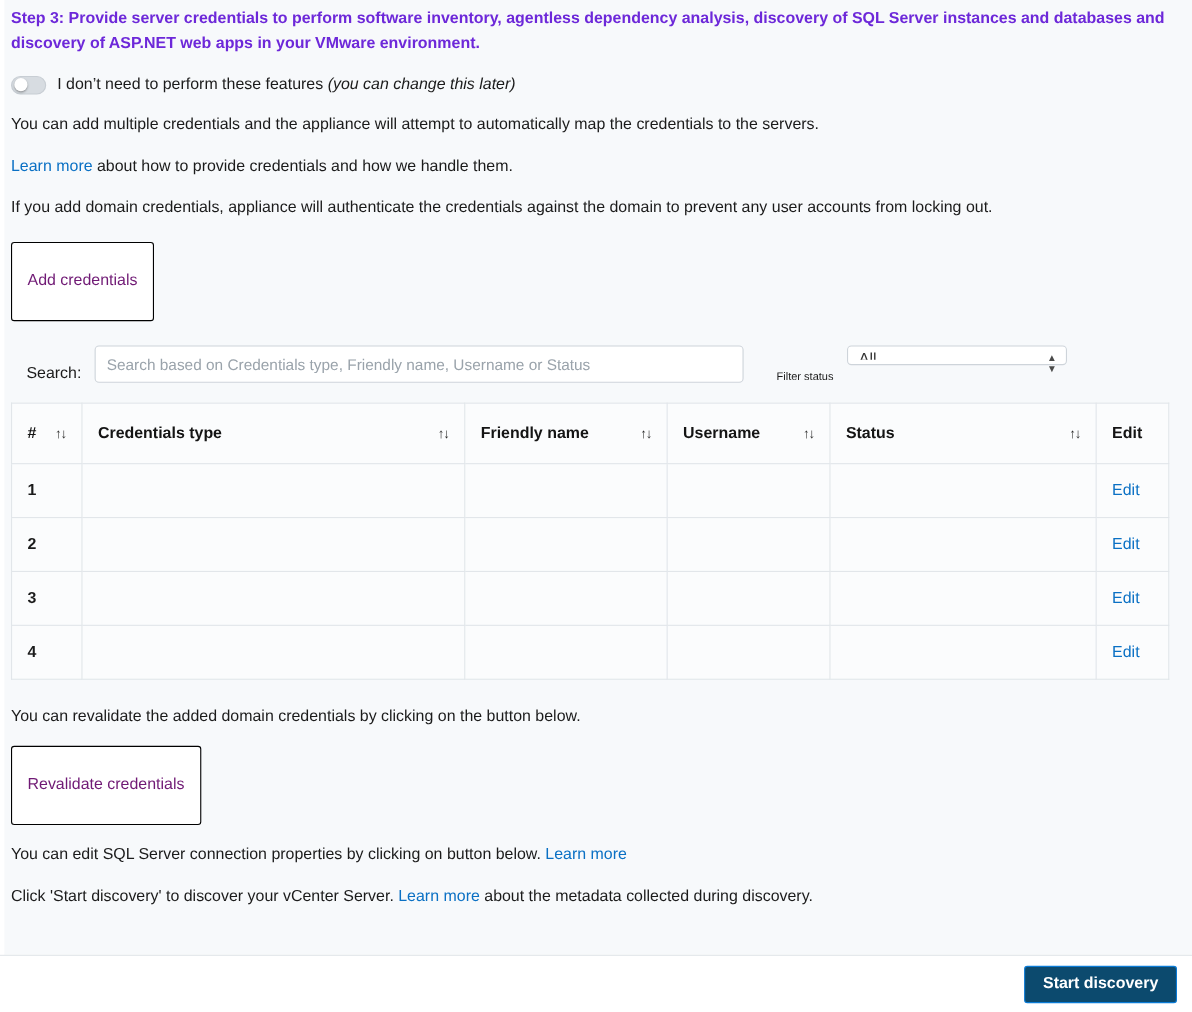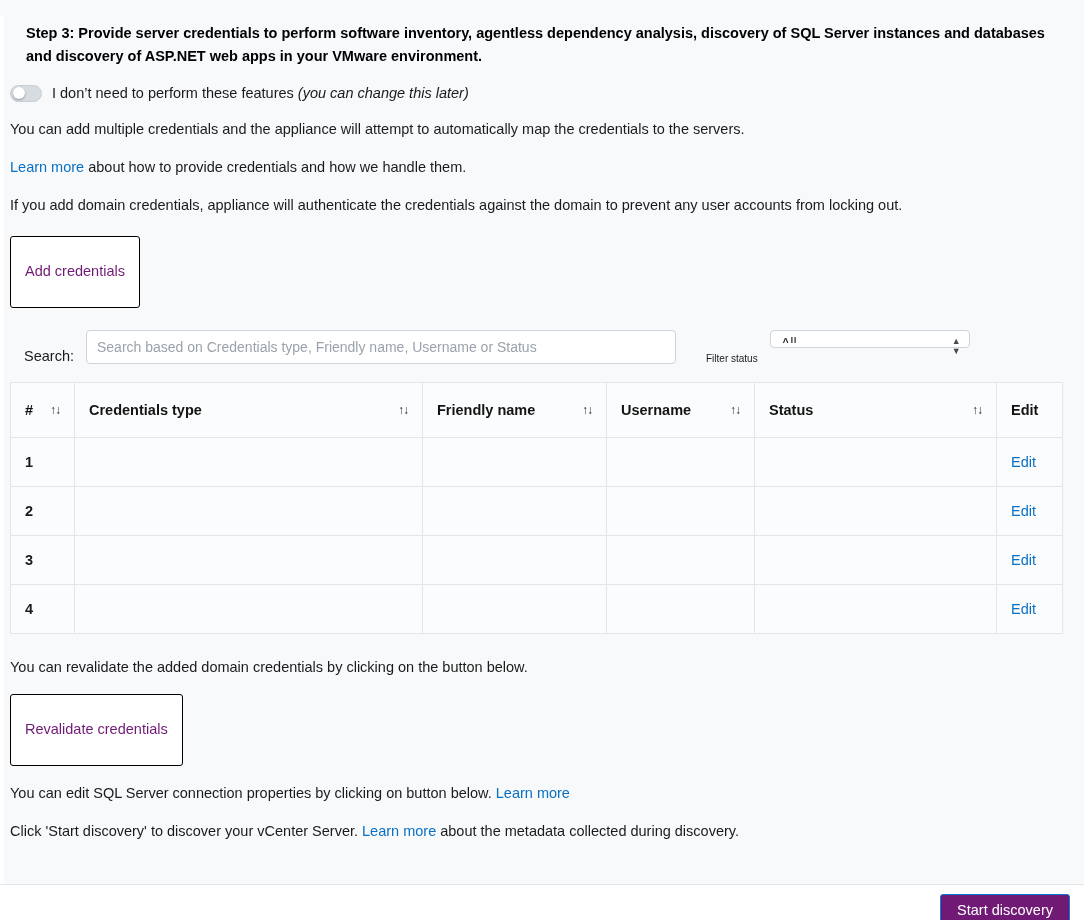--- a/index.html
+++ b/index.html
@@ -20,23 +20,23 @@
     position: relative;
     width: 1084px;
     height: 920px;
     box-sizing: border-box;
     padding: 0 10px;
   }
   .step-title {
     font-weight: bold;
     font-size: 14.5px;
     line-height: 1.62;
-    margin: 16px;
+    margin: 0;
     padding: 6px 12px 0 0;
-    color: #000000;
+    color: #6d28d9;
   }
   .toggle-row {
     display: flex;
     align-items: flex-start;
     margin-top: 16px;
     gap: 10px;
   }
   .toggle {
     width: 32px;
     height: 17px;
@@ -215,28 +215,29 @@
     left: 0;
     top: 0;
     width: 4px;
     height: 920px;
     background: #ffffff;
   }
   .btn-primary {
     position: absolute;
     right: 14px;
     top: 9px;
-    background: #701a75;
+    background: #0c4a6e;
     color: #ffffff;
     border: 1px solid #0a7bd6;
     border-radius: 3px;
     padding: 8px 16px;
     font-size: 14.5px;
     cursor: pointer;
     line-height: 1.1;
+    font-weight: bold;
   }
 </style>
 </head>
 <body>
 
 <div class="page">
 
   <div class="left-rail"></div>
 
   <h1 class="step-title">Step 3: Provide server credentials to perform software inventory, agentless dependency analysis, discovery of SQL Server instances and databases and discovery of ASP.NET web apps in your VMware environment.</h1>

